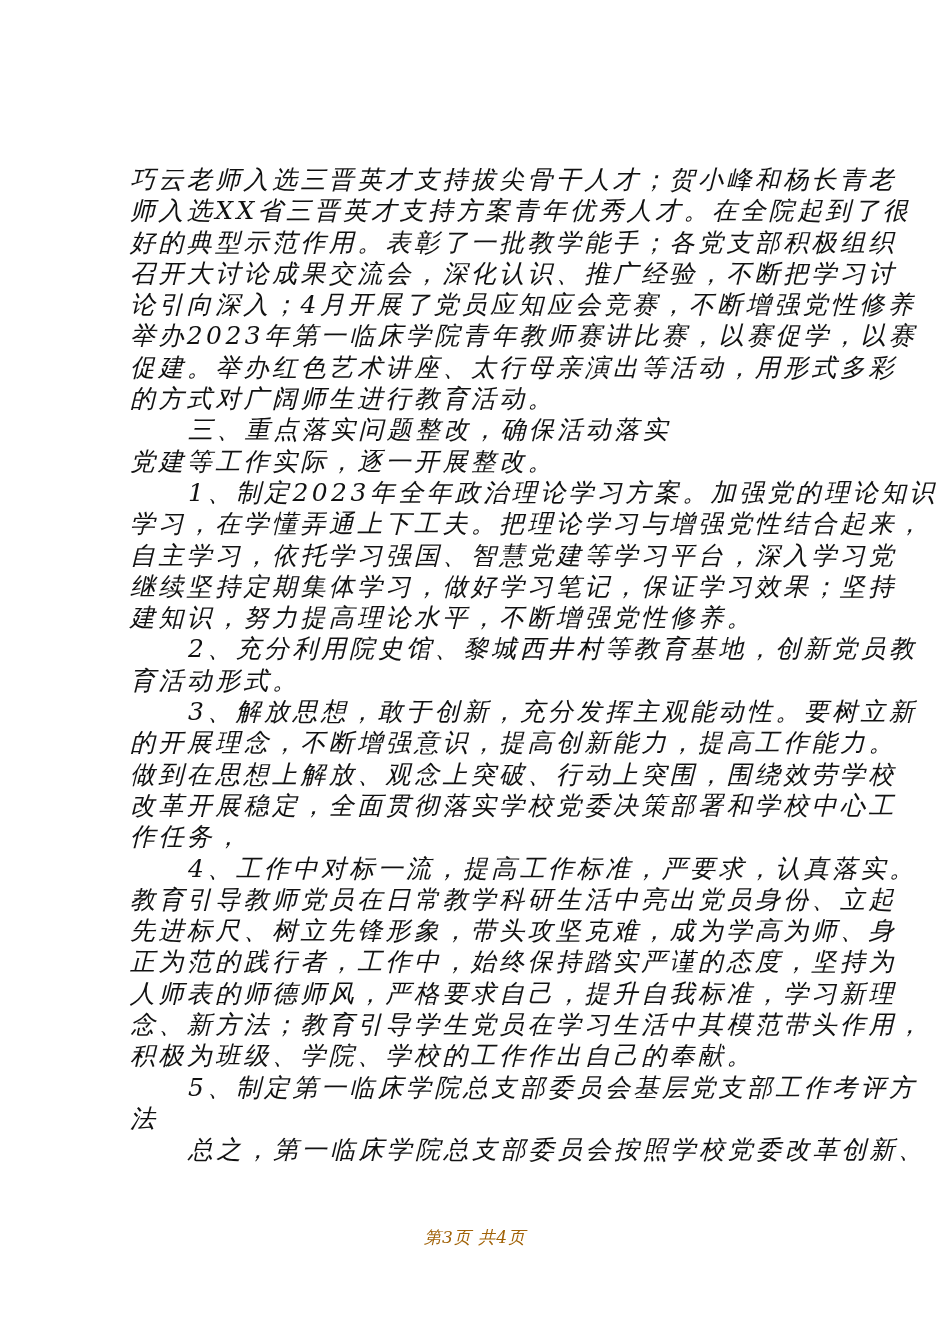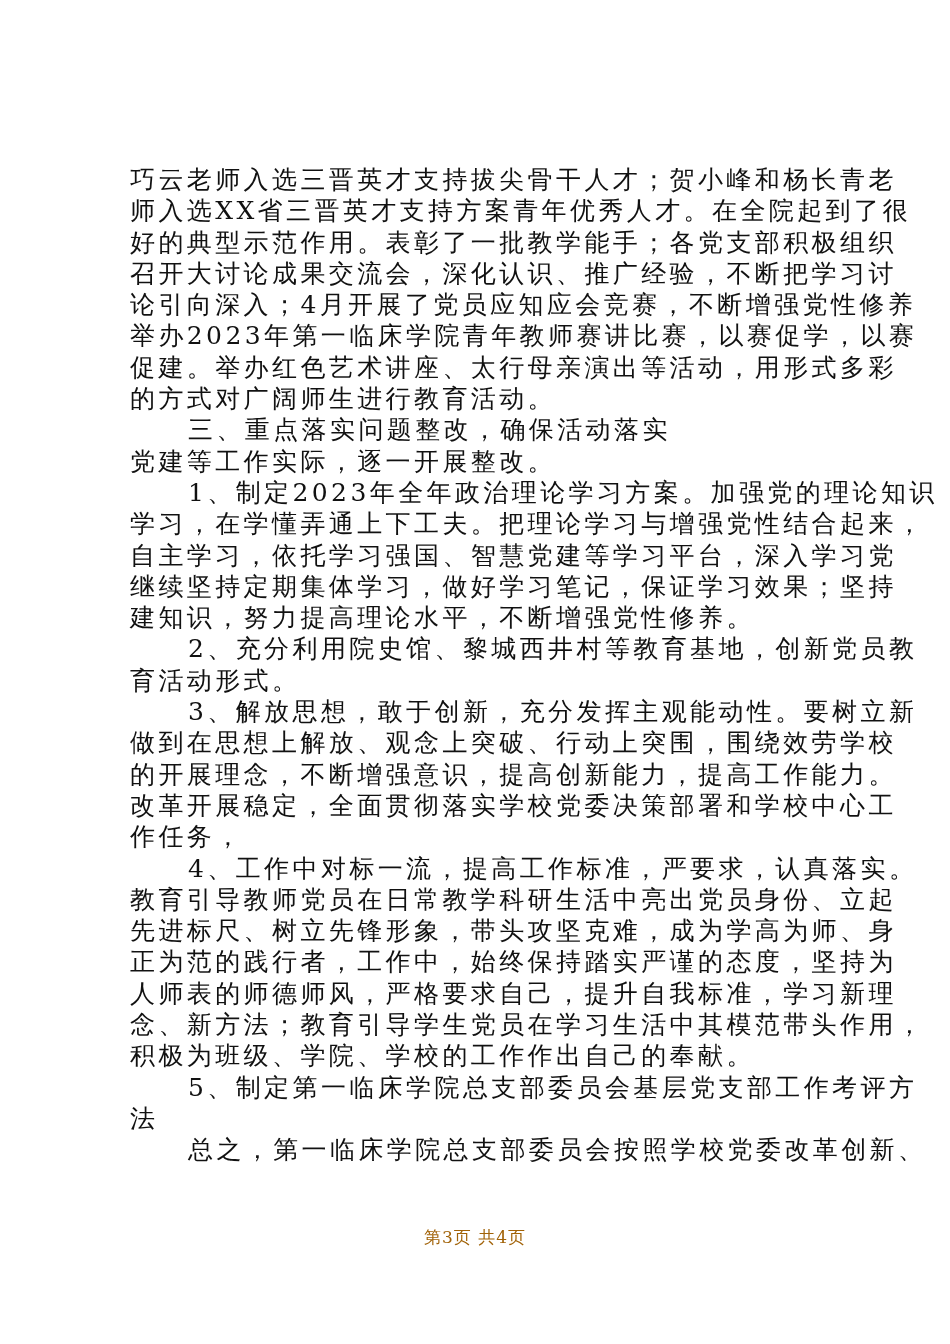--- a/index.html
+++ b/index.html
@@ -1,18 +1,18 @@
 <!DOCTYPE html>
 <html><head>
 <meta charset="utf-8">
 <style>
   html, body { margin: 0; padding: 0; background: #ffffff; }
   body { width: 950px; height: 1344px; position: relative; overflow: hidden;
          font-family: "DejaVu Serif", "Liberation Serif", serif; color: #111; }
-  .page { position: absolute; left: 0; top: 0; width: 950px; height: 1344px; background: #fff; }
+  .page { position: absolute; left: 0; top: 0; width: 950px; height: 1344px; background: #fff; font-style: italic; }
   .content { position: absolute; left: 130px; top: 164px; width: 698px; }
   .line { height: 31.3px; line-height: 31.3px; font-size: 25px; letter-spacing: 3.4px;
           white-space: nowrap; overflow: visible; }
   .indent { padding-left: 58px; }
   .footer { position: absolute; top: 1226px; left: 0; width: 950px; text-align: center;
             font-size: 17px; letter-spacing: 1px; color: #a16207; }
 </style>
 </head>
 <body>
 
@@ -29,22 +29,22 @@
     <div class="line indent">三、重点落实问题整改，确保活动落实</div>
     <div class="line">党建等工作实际，逐一开展整改。</div>
     <div class="line indent">1、制定2023年全年政治理论学习方案。加强党的理论知识</div>
     <div class="line">学习，在学懂弄通上下工夫。把理论学习与增强党性结合起来，</div>
     <div class="line">自主学习，依托学习强国、智慧党建等学习平台，深入学习党</div>
     <div class="line">继续坚持定期集体学习，做好学习笔记，保证学习效果；坚持</div>
     <div class="line">建知识，努力提高理论水平，不断增强党性修养。</div>
     <div class="line indent">2、充分利用院史馆、黎城西井村等教育基地，创新党员教</div>
     <div class="line">育活动形式。</div>
     <div class="line indent">3、解放思想，敢于创新，充分发挥主观能动性。要树立新</div>
+    <div class="line">的开展理念，不断增强意识，提高创新能力，提高工作能力。</div>
     <div class="line">做到在思想上解放、观念上突破、行动上突围，围绕效劳学校</div>
-    <div class="line">的开展理念，不断增强意识，提高创新能力，提高工作能力。</div>
     <div class="line">改革开展稳定，全面贯彻落实学校党委决策部署和学校中心工</div>
     <div class="line">作任务，</div>
     <div class="line indent">4、工作中对标一流，提高工作标准，严要求，认真落实。</div>
     <div class="line">教育引导教师党员在日常教学科研生活中亮出党员身份、立起</div>
     <div class="line">先进标尺、树立先锋形象，带头攻坚克难，成为学高为师、身</div>
     <div class="line">正为范的践行者，工作中，始终保持踏实严谨的态度，坚持为</div>
     <div class="line">人师表的师德师风，严格要求自己，提升自我标准，学习新理</div>
     <div class="line">念、新方法；教育引导学生党员在学习生活中其模范带头作用，</div>
     <div class="line">积极为班级、学院、学校的工作作出自己的奉献。</div>
     <div class="line indent">5、制定第一临床学院总支部委员会基层党支部工作考评方</div>

